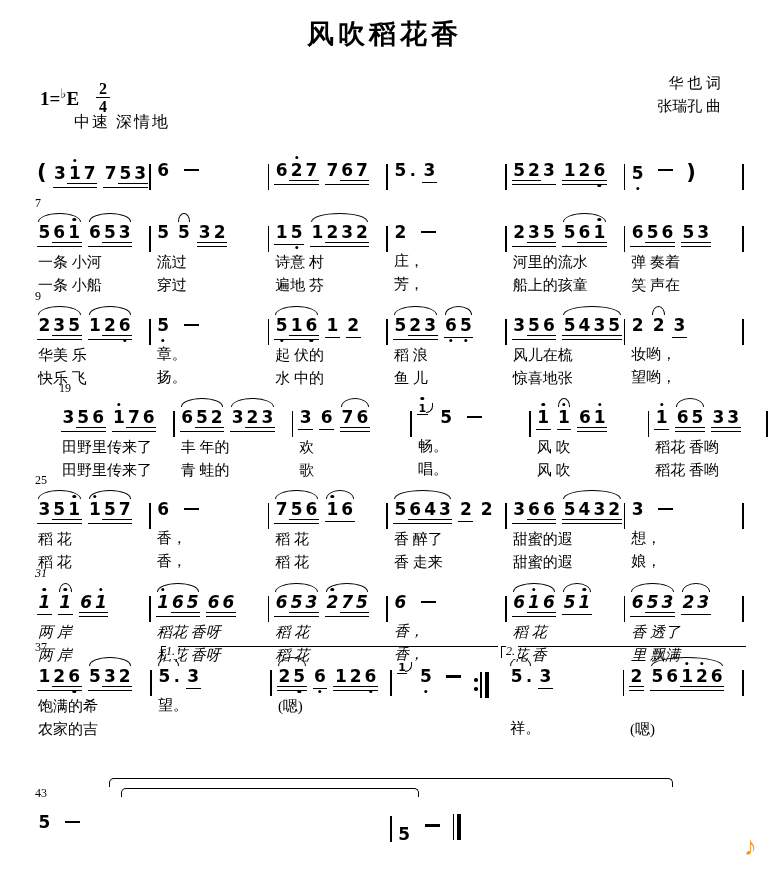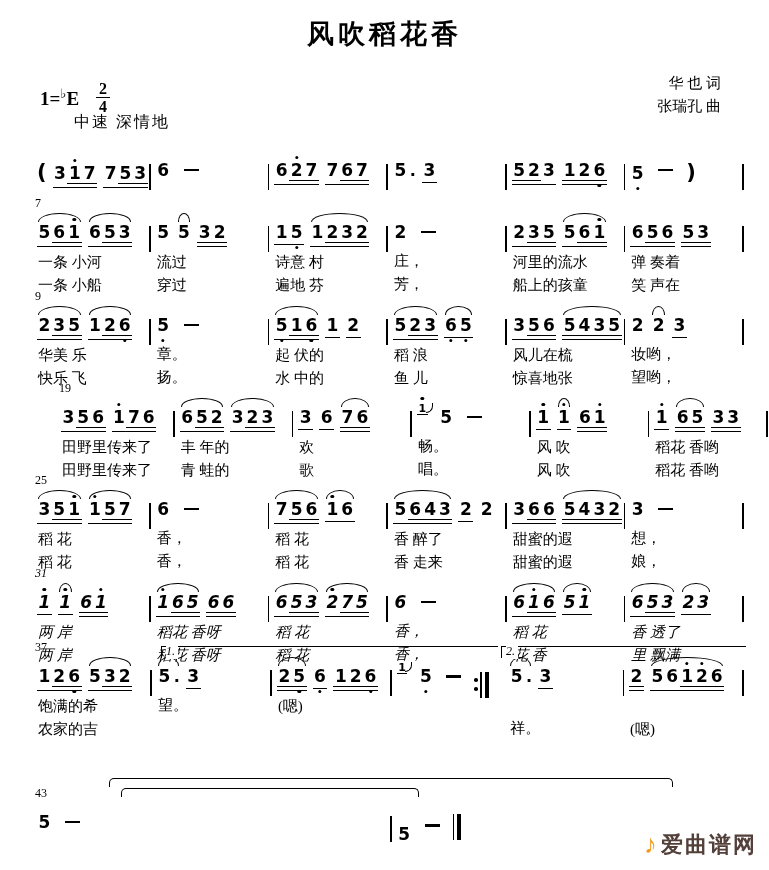--- a/index.html
+++ b/index.html
@@ -1031,14 +1031,13 @@
           </div>
         </div>
       </div>
       <div class="tie t1"></div>
       <div class="tie t2"></div>
     </div>
   </div>
 
 <div class="watermark">
   <span class="wm-icon" style="color: rgb(243, 154, 30);">♪</span>
-  <span class="wm-text" style="color: rgb(83, 64, 58);">爱曲谱网</span>
 </div>
 
 </body></html>

